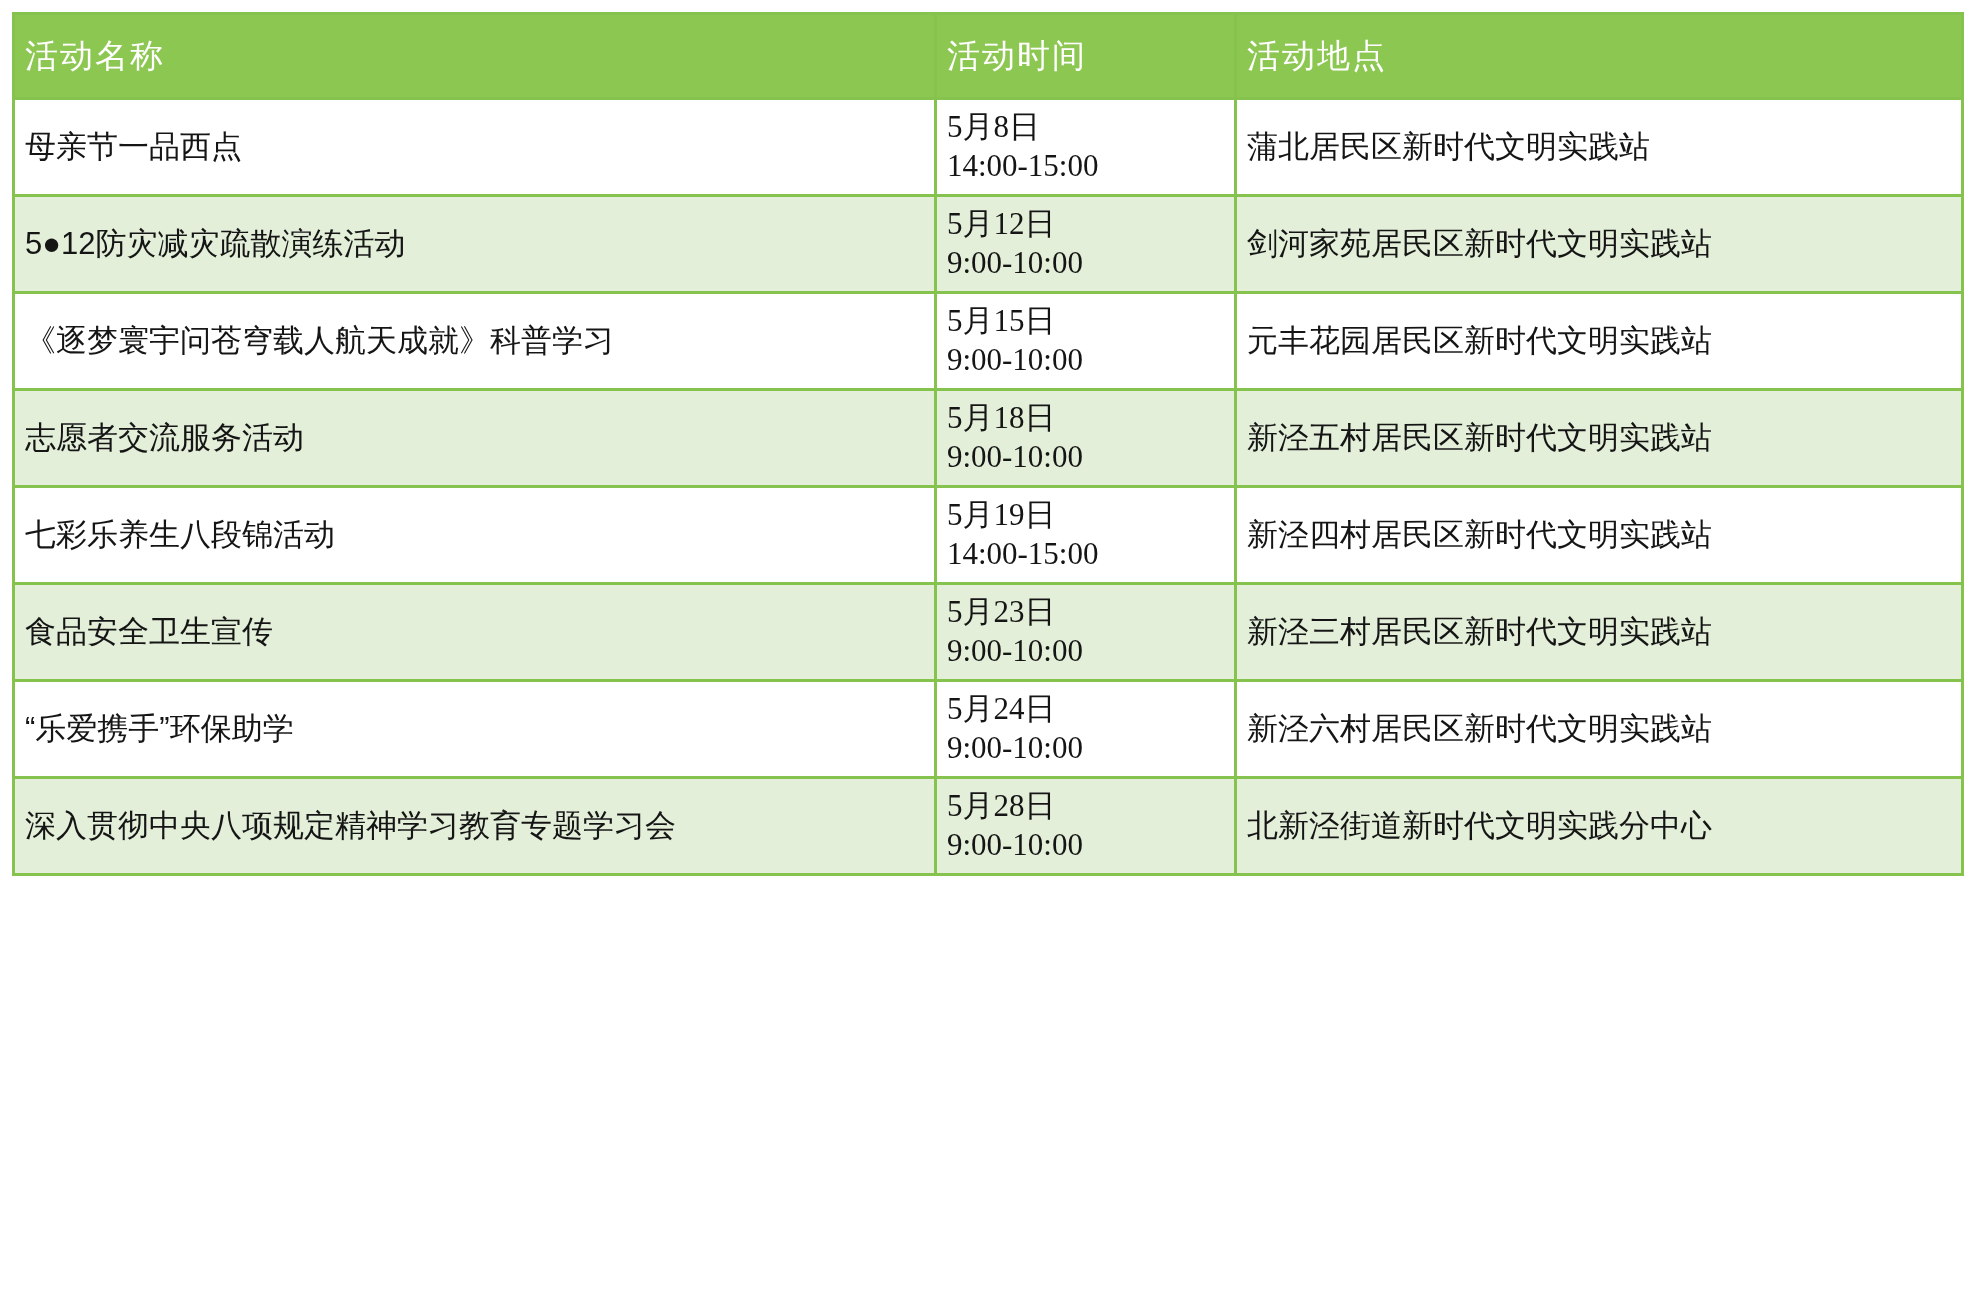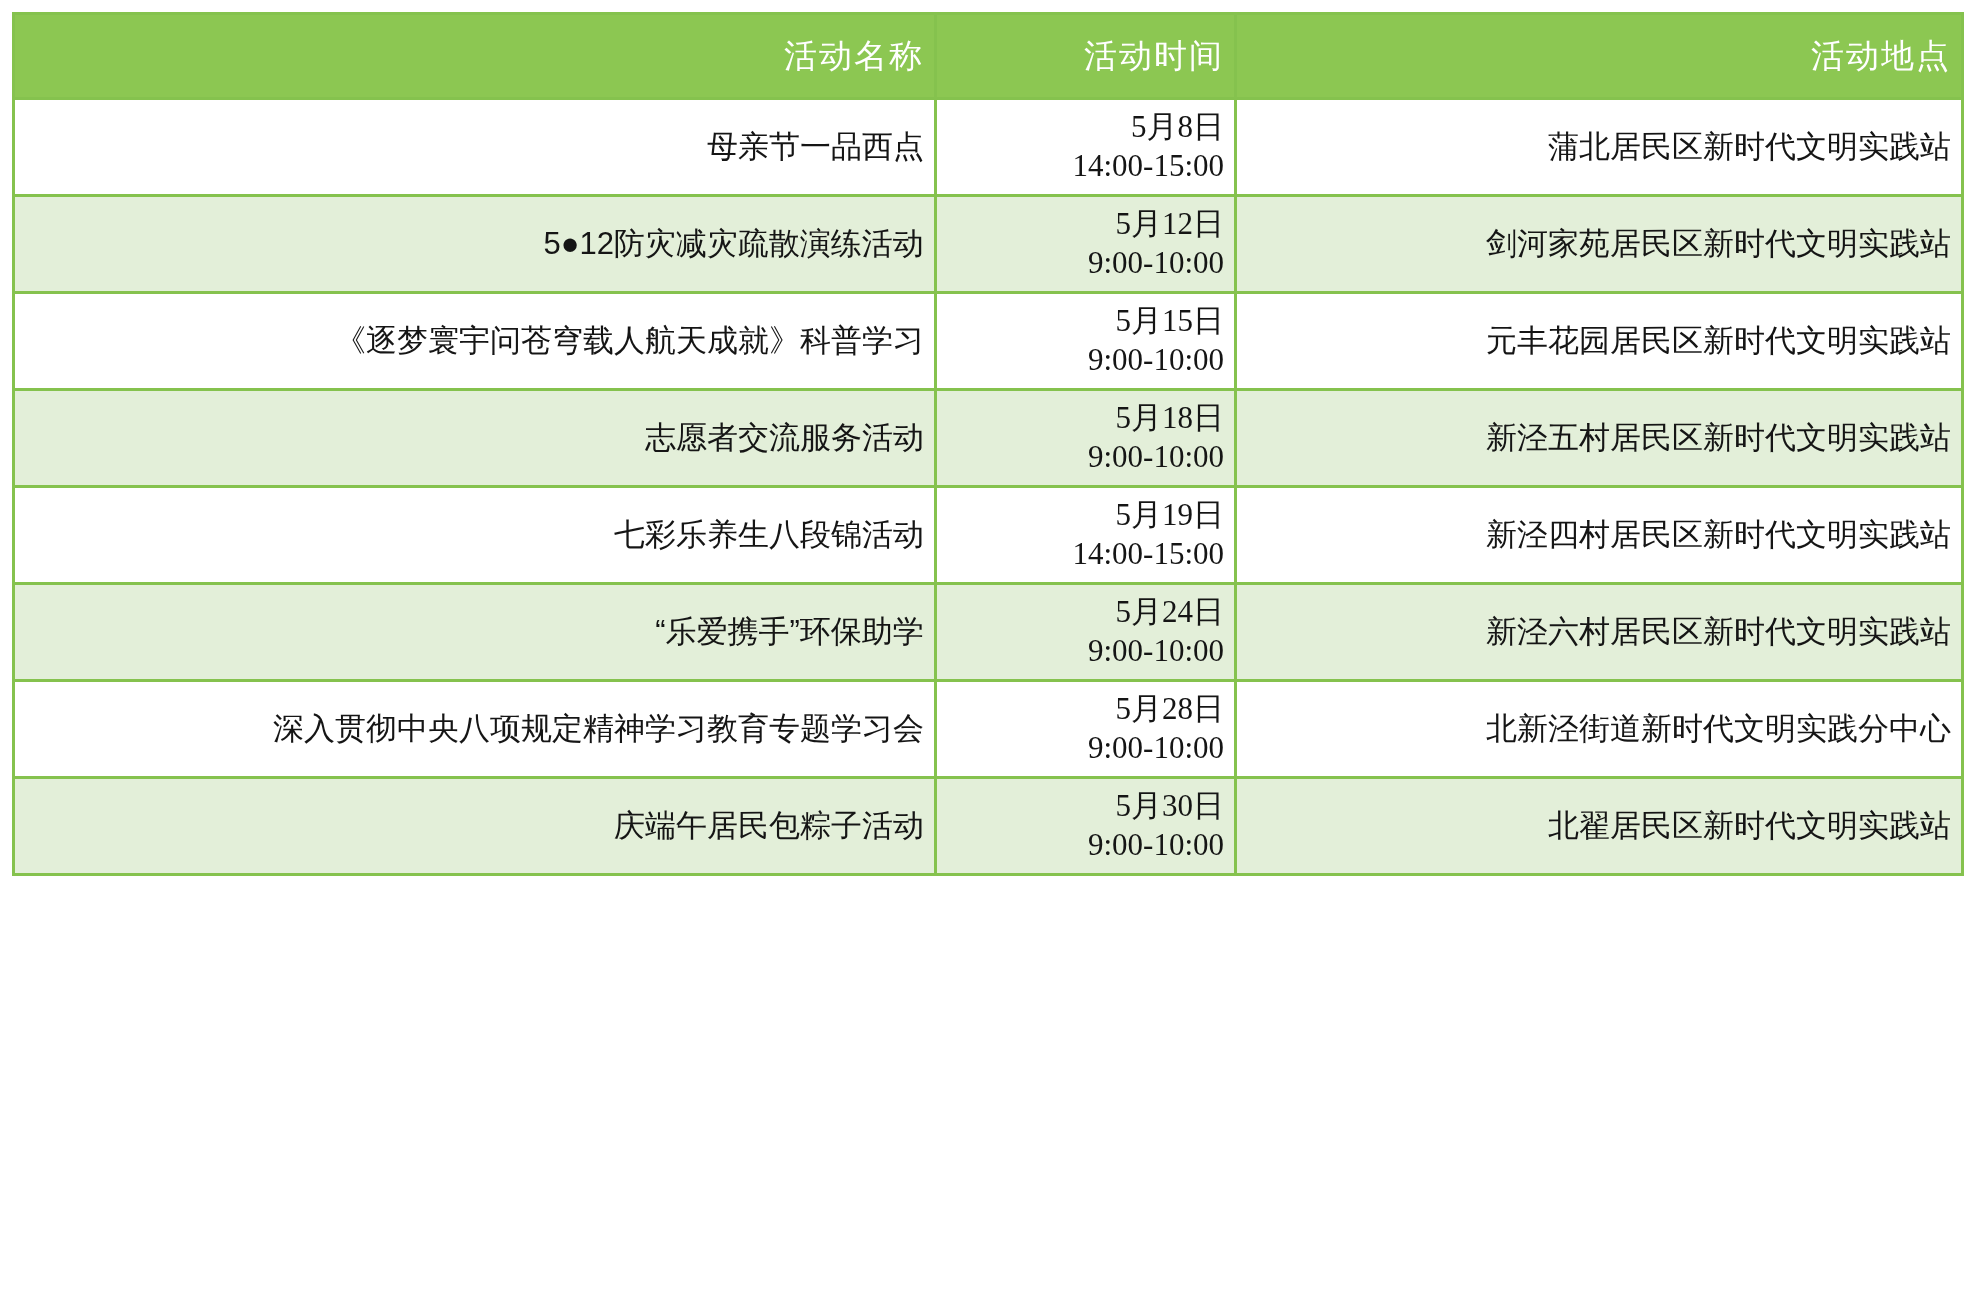--- a/index.html
+++ b/index.html
@@ -17,21 +17,21 @@
     color:var(--body-text);
   }
   .wrap{padding:12px;}
   table{
     border-collapse:collapse;
     table-layout:fixed;
     width:1952px;
   }
   th,td{
     border:3px solid var(--border);
-    text-align:right;
+    text-align:left;
     vertical-align:middle;
     padding:0 10px;
     overflow:hidden;
   }
   thead th{
     background:var(--header-bg);
     color:var(--header-text);
     font-weight:400;
     font-size:33px;
     letter-spacing:2px;
@@ -109,42 +109,42 @@
   <tr>
     <td class="c-name">七彩乐养生八段锦活动</td>
     <td class="c-time">
       <div>5月19日</div>
       <div>14:00-15:00</div>
     </td>
     <td class="c-loc">新泾四村居民区新时代文明实践站</td>
   </tr>
 
 
+  <tr>
+    <td class="c-name">食品安全卫生宣传</td>
+    <td class="c-time">
+      <div>5月23日</div>
+      <div>9:00-10:00</div>
+    </td>
+    <td class="c-loc">新泾三村居民区新时代文明实践站</td>
+  </tr>
 
   <tr>
     <td class="c-name">“乐爱携手”环保助学</td>
     <td class="c-time">
       <div>5月24日</div>
       <div>9:00-10:00</div>
     </td>
     <td class="c-loc">新泾六村居民区新时代文明实践站</td>
   </tr>
 
   <tr>
     <td class="c-name">深入贯彻中央八项规定精神学习教育专题学习会</td>
     <td class="c-time">
       <div>5月28日</div>
       <div>9:00-10:00</div>
     </td>
     <td class="c-loc">北新泾街道新时代文明实践分中心</td>
   </tr>
 
-  <tr>
-    <td class="c-name">庆端午居民包粽子活动</td>
-    <td class="c-time">
-      <div>5月30日</div>
-      <div>9:00-10:00</div>
-    </td>
-    <td class="c-loc">北翟居民区新时代文明实践站</td>
-  </tr>
 </tbody>
   </table>
 </div>
 
 </body></html>

